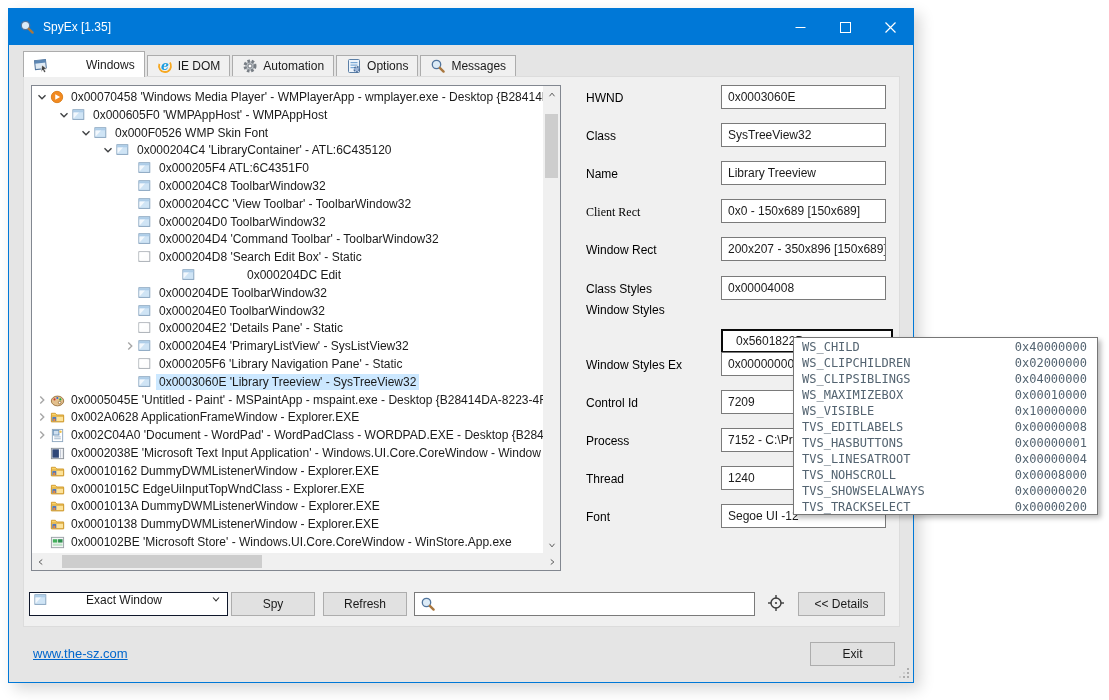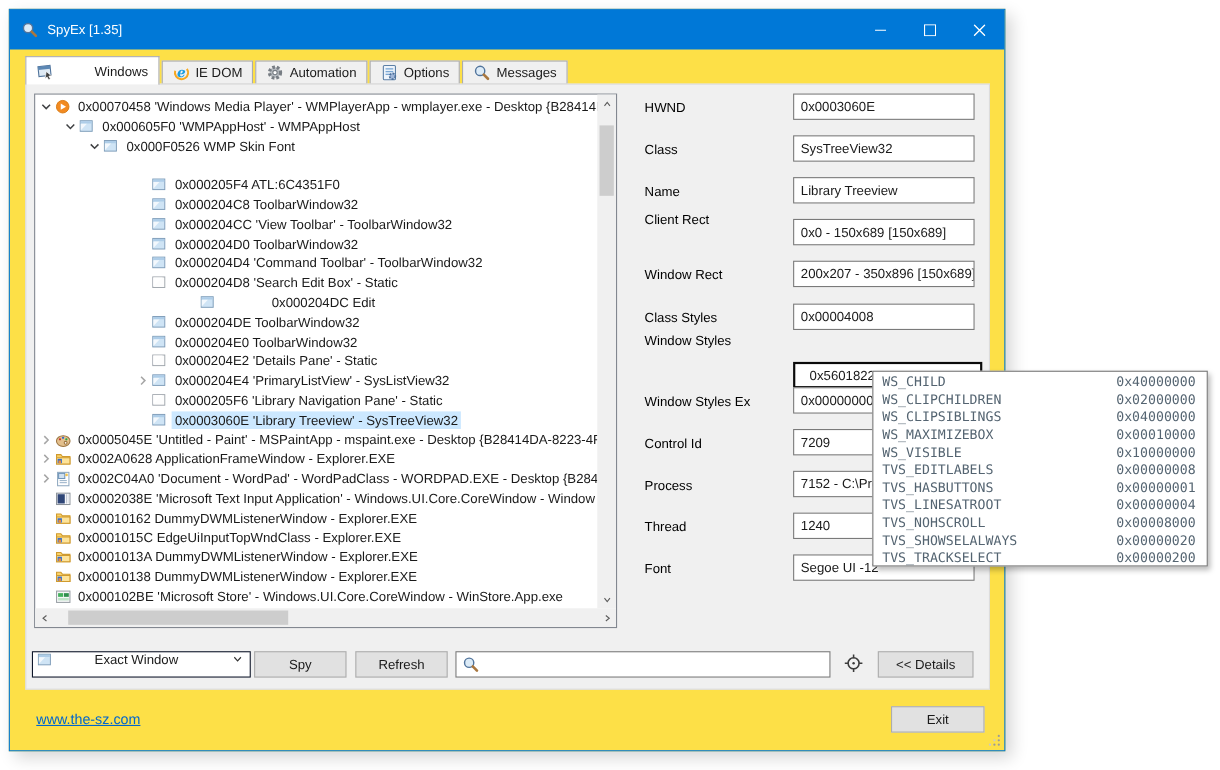--- a/index.html
+++ b/index.html
@@ -1,18 +1,18 @@
 <!DOCTYPE html>
 <html><head>
 <meta charset="utf-8">
 <style>
   html,body{margin:0;padding:0;}
   .stage{position:relative;width:1109px;height:700px;background:#ffffff;overflow:hidden;
          font-family:"Liberation Sans",sans-serif;font-size:12px;color:#1a1a1a;}
-  .appwin{position:absolute;left:8px;top:8px;width:904px;height:673px;background:#fde047;
+  .appwin{position:absolute;left:8px;top:8px;width:904px;height:673px;background:#e5e5e5;
           border:1px solid #0078d7;box-shadow:6px 6px 14px rgba(0,0,0,0.16);}
   
   .titlebar{position:absolute;left:0;top:0;right:0;height:36px;background:#0078d7;color:#fff;
             display:flex;align-items:center;}
   .title-icon{margin-left:10px;display:flex;}
   .title-text{margin-left:8px;font-size:12px;}
   .captions{margin-left:auto;display:flex;height:100%;}
   .cap{width:45px;height:100%;display:flex;align-items:center;justify-content:center;}
   
   .tabbar{position:absolute;left:14px;top:42px;display:flex;align-items:flex-end;height:26px;}
@@ -196,20 +196,35 @@
             </span>
             <span class="ticon">
               <svg width="14" height="14" viewBox="0 0 16 16">
                 <rect x="1" y="2" width="12.5" height="11" fill="#cfe4f5" stroke="#7f9db9"></rect>
                 <path d="M1.5 2.5 h11.5 v2.4 h-11.5 z" fill="#aecde8"></path>
                 <path d="M1.5 5.2 L8 5.2 L1.5 12.2 Z" fill="#ffffff" opacity="0.75"></path>
               </svg>
             </span>
             <span class="tlabel">0x000F0526 WMP Skin Font</span>
           </div>
+          <div class="trow" style="top: 55px; left: 68px;">
+            <span class="texp">
+              <svg width="14" height="14" viewBox="0 0 16 16">
+                <polyline points="4,6 8,10 12,6" fill="none" stroke="#404244" stroke-width="1.6"></polyline>
+              </svg>
+            </span>
+            <span class="ticon">
+              <svg width="14" height="14" viewBox="0 0 16 16">
+                <rect x="1" y="2" width="12.5" height="11" fill="#cfe4f5" stroke="#7f9db9"></rect>
+                <path d="M1.5 2.5 h11.5 v2.4 h-11.5 z" fill="#aecde8"></path>
+                <path d="M1.5 5.2 L8 5.2 L1.5 12.2 Z" fill="#ffffff" opacity="0.75"></path>
+              </svg>
+            </span>
+            <span class="tlabel">0x000204C4 'LibraryContainer' - ATL:6C435120</span>
+          </div>
           <div class="trow" style="top: 73px; left: 90px;">
             <span class="texp"></span>
             <span class="ticon">
               <svg width="14" height="14" viewBox="0 0 16 16">
                 <rect x="1" y="2" width="12.5" height="11" fill="#cfe4f5" stroke="#7f9db9"></rect>
                 <path d="M1.5 2.5 h11.5 v2.4 h-11.5 z" fill="#aecde8"></path>
                 <path d="M1.5 5.2 L8 5.2 L1.5 12.2 Z" fill="#ffffff" opacity="0.75"></path>
               </svg>
             </span>
             <span class="tlabel">0x000205F4 ATL:6C4351F0</span>
@@ -502,21 +517,21 @@
       </div>
     </div>
 
     <div id="props">
         <div class="plabel" style="top: 76px;">HWND</div>
         <div class="pfield" style="top: 76px;">0x0003060E</div>
         <div class="plabel" style="top: 114px;">Class</div>
         <div class="pfield" style="top: 114px;">SysTreeView32</div>
         <div class="plabel" style="top: 152px;">Name</div>
         <div class="pfield" style="top: 152px;">Library Treeview</div>
-        <div class="plabel" style="top: 178px;">Client Rect</div>
+        <div class="plabel" style="top: 190px; font-family: Liberation Serif, serif;">Client Rect</div>
         <div class="pfield" style="top: 190px;">0x0 - 150x689 [150x689]</div>
         <div class="plabel" style="top: 228px;">Window Rect</div>
         <div class="pfield" style="top: 228px;">200x207 - 350x896 [150x689]</div>
         <div class="plabel" style="top: 267px;">Class Styles</div>
         <div class="pfield" style="top: 267px;">0x00004008</div>
         <div class="plabel" style="top: 288px;">Window Styles</div>
         <div class="pfield focused" style="top: 320px; padding-left: 13px;">0x5601822D</div>
         <div class="plabel" style="top: 343px;">Window Styles Ex</div>
         <div class="pfield" style="top: 343px;">0x00000000</div>
         <div class="plabel" style="top: 381px;">Control Id</div>

